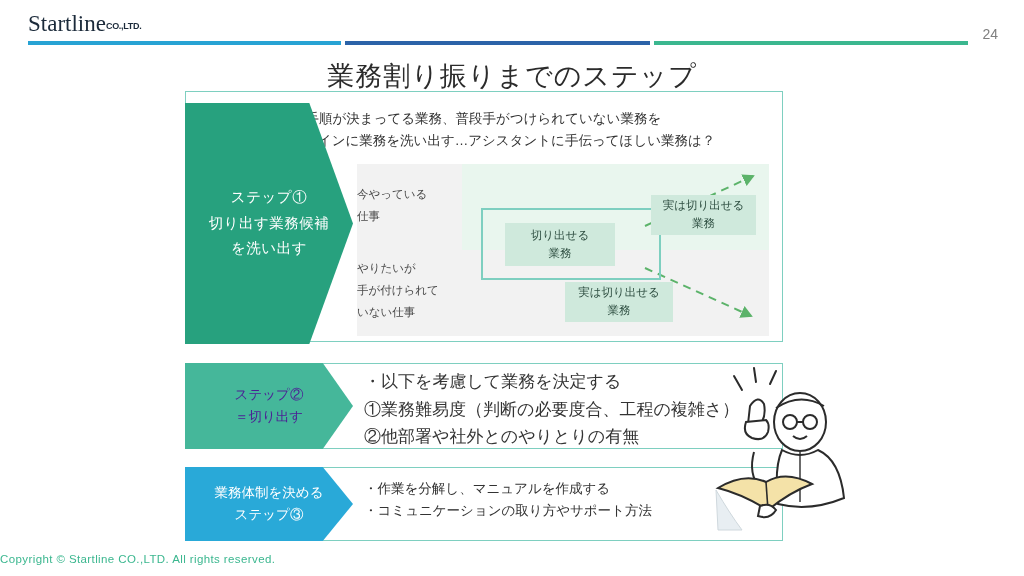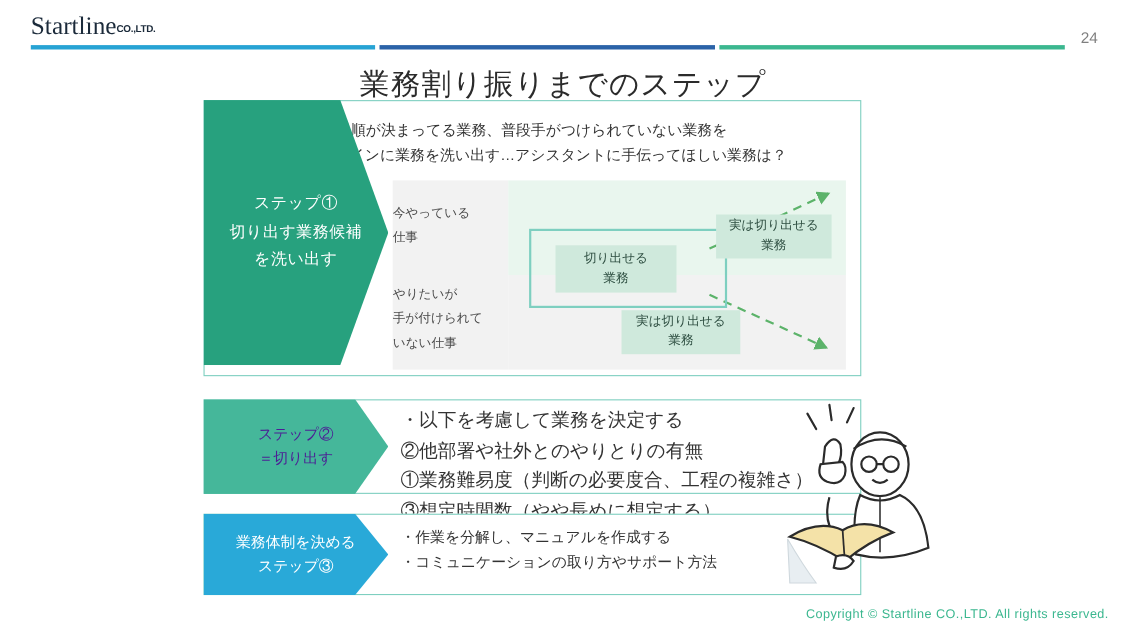--- a/index.html
+++ b/index.html
@@ -73,21 +73,21 @@
     top: 91px;
     width: 598px;
     height: 251px;
     border: 1px solid #7ecfc0;
     box-sizing: border-box;
     background: #ffffff;
   }
   .arrow1 {
     position: absolute;
     left: 185px;
-    top: 91px;
+    top: 103px;
     width: 168px;
     height: 241px;
     background: #27a17e;
     clip-path: polygon(0 0, 74% 0, 100% 50%, 74% 100%, 0 100%);
     color: #ffffff;
     display: flex;
     align-items: center;
     justify-content: center;
     text-align: center;
     font-size: 14.5px;
@@ -240,23 +240,23 @@
     left: 690px;
     top: 360px;
     width: 190px;
     height: 185px;
   }
 
   
   .footer {
     position: absolute;
     left: 0;
-    right: 16px;
+    right: 0;
     bottom: 11px;
-    text-align: right;
+    text-align: left;
     font-size: 11.5px;
     color: #3bb78f;
     letter-spacing: 0.4px;
   }
 </style>
 </head>
 <body>
 
 <div class="slide">
 
@@ -329,23 +329,22 @@
     <div>
       <div>ステップ①</div>
       <div>切り出す業務候補</div>
       <div>を洗い出す</div>
     </div>
   </div>
 
   <div class="block2"></div>
   <div class="note2">
     <div>・以下を考慮して業務を決定する</div>
+    <div>①業務難易度（判断の必要度合、工程の複雑さ）</div>
     <div>②他部署や社外とのやりとりの有無</div>
-    <div>①業務難易度（判断の必要度合、工程の複雑さ）</div>
-    <div>③想定時間数（やや長めに想定する）</div>
   </div>
   <div class="arrow2">
     <div>
       <div>ステップ②</div>
       <div>＝切り出す</div>
     </div>
   </div>
 
   <div class="block3"></div>
   <div class="note3">

